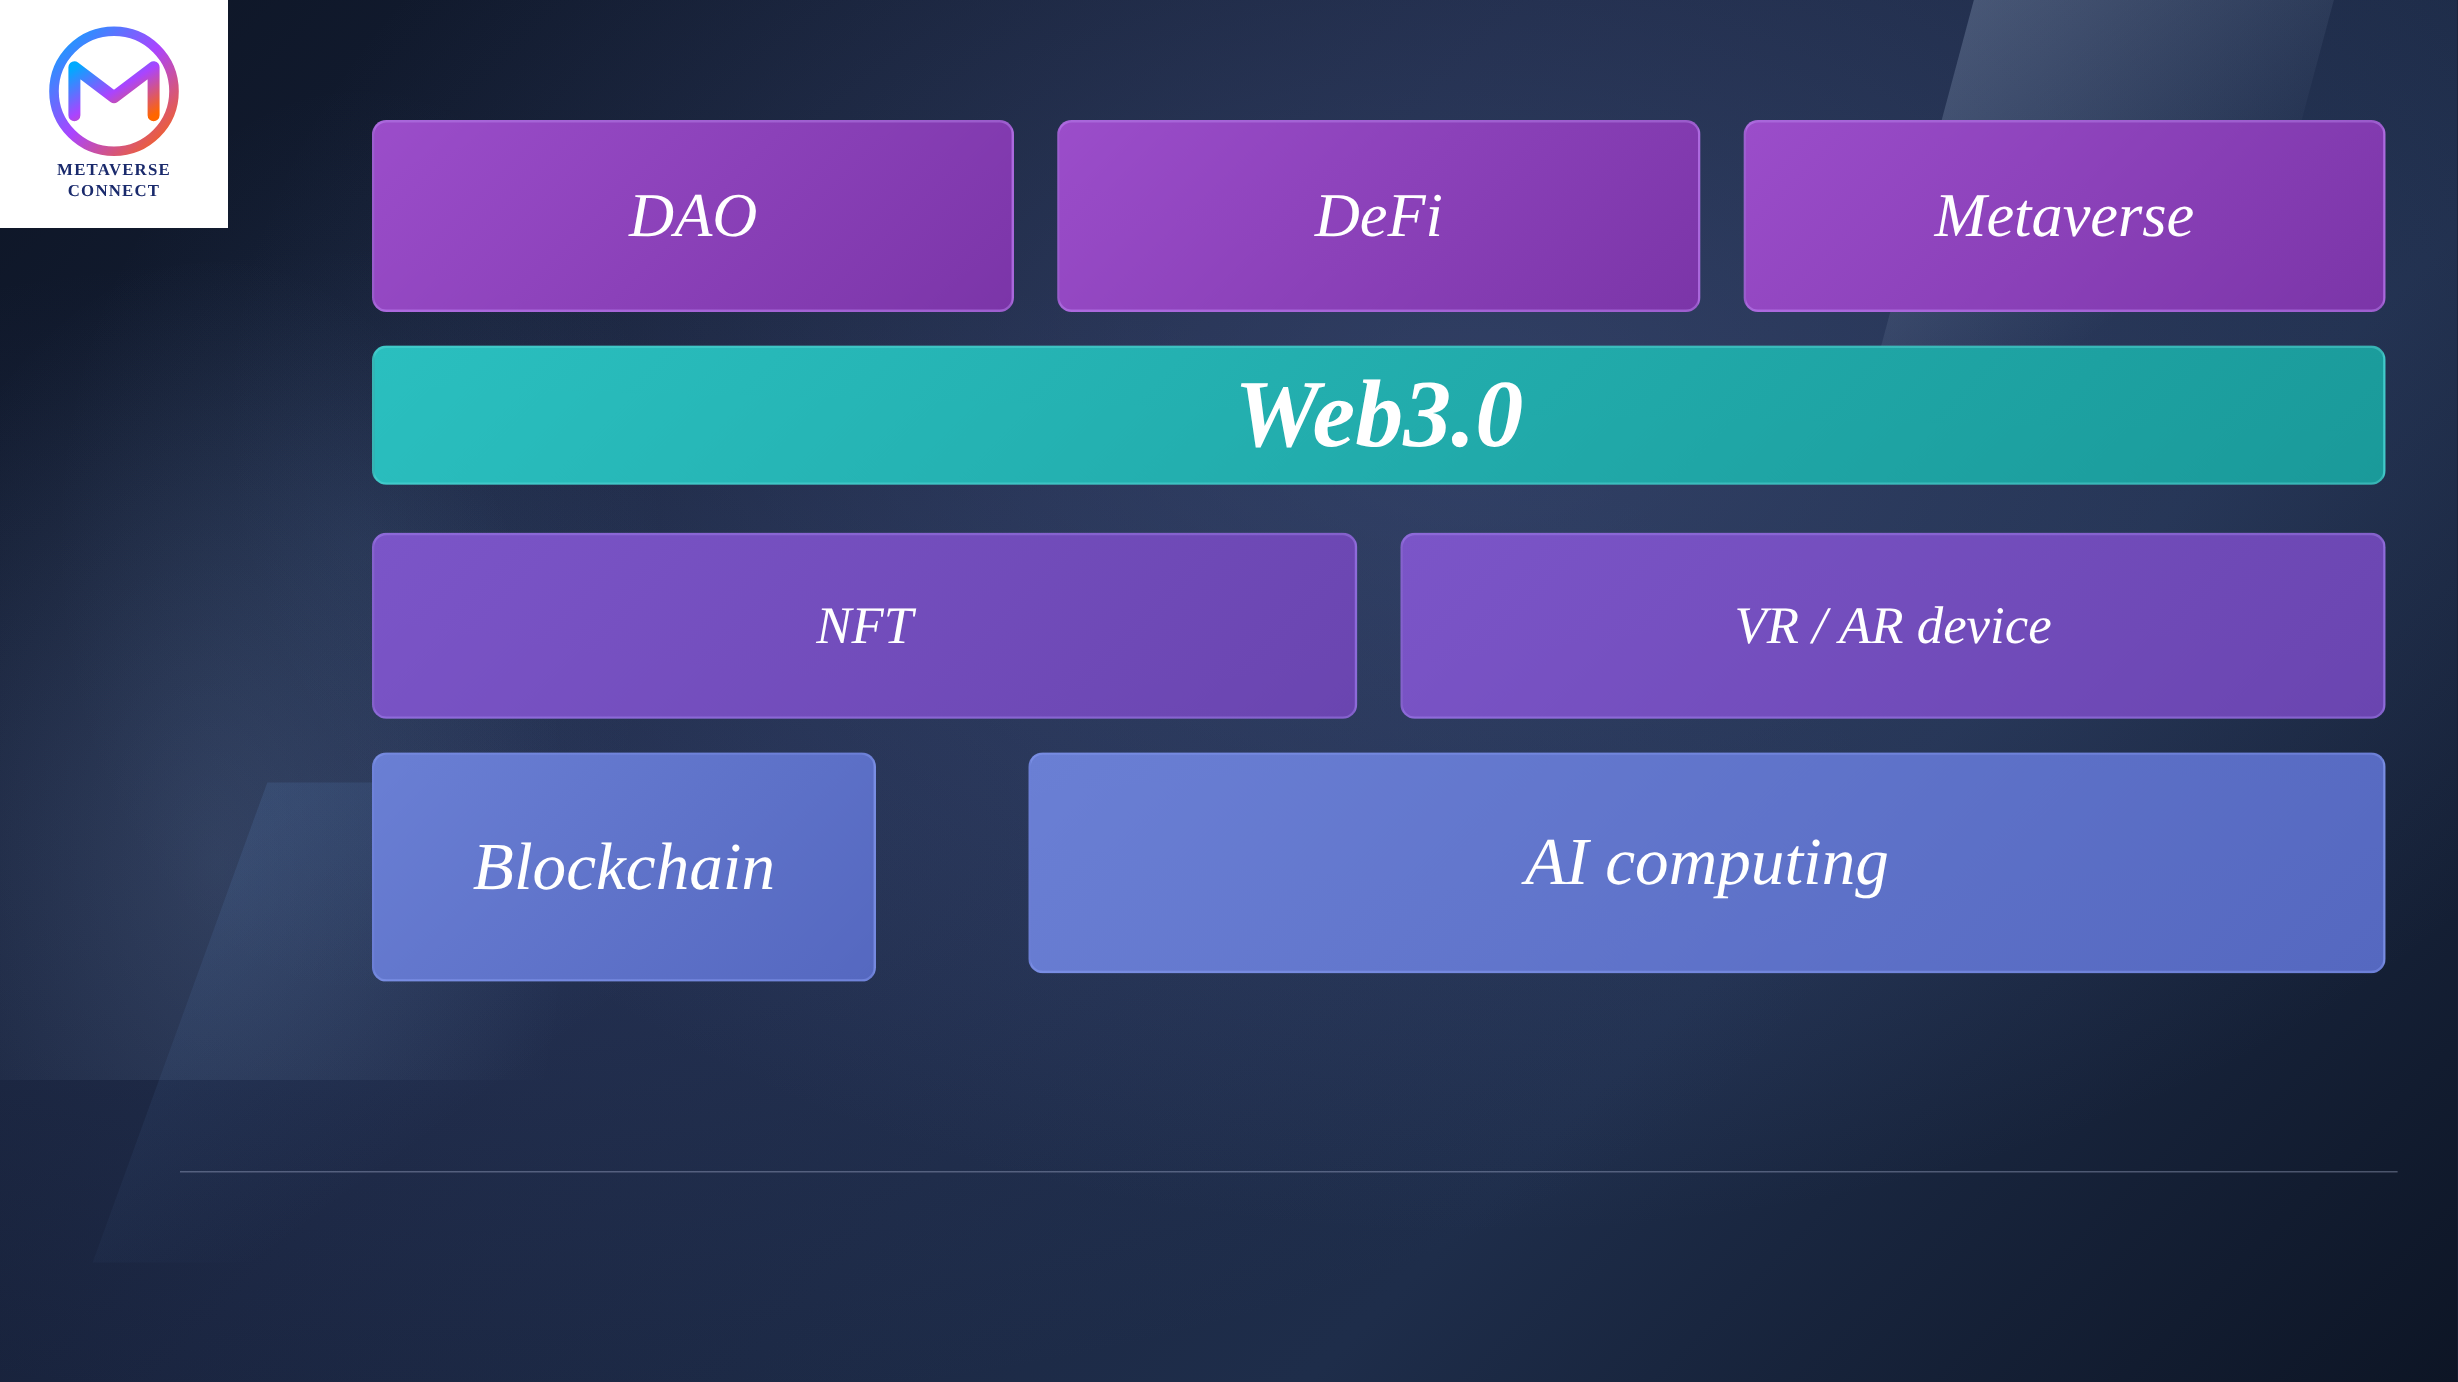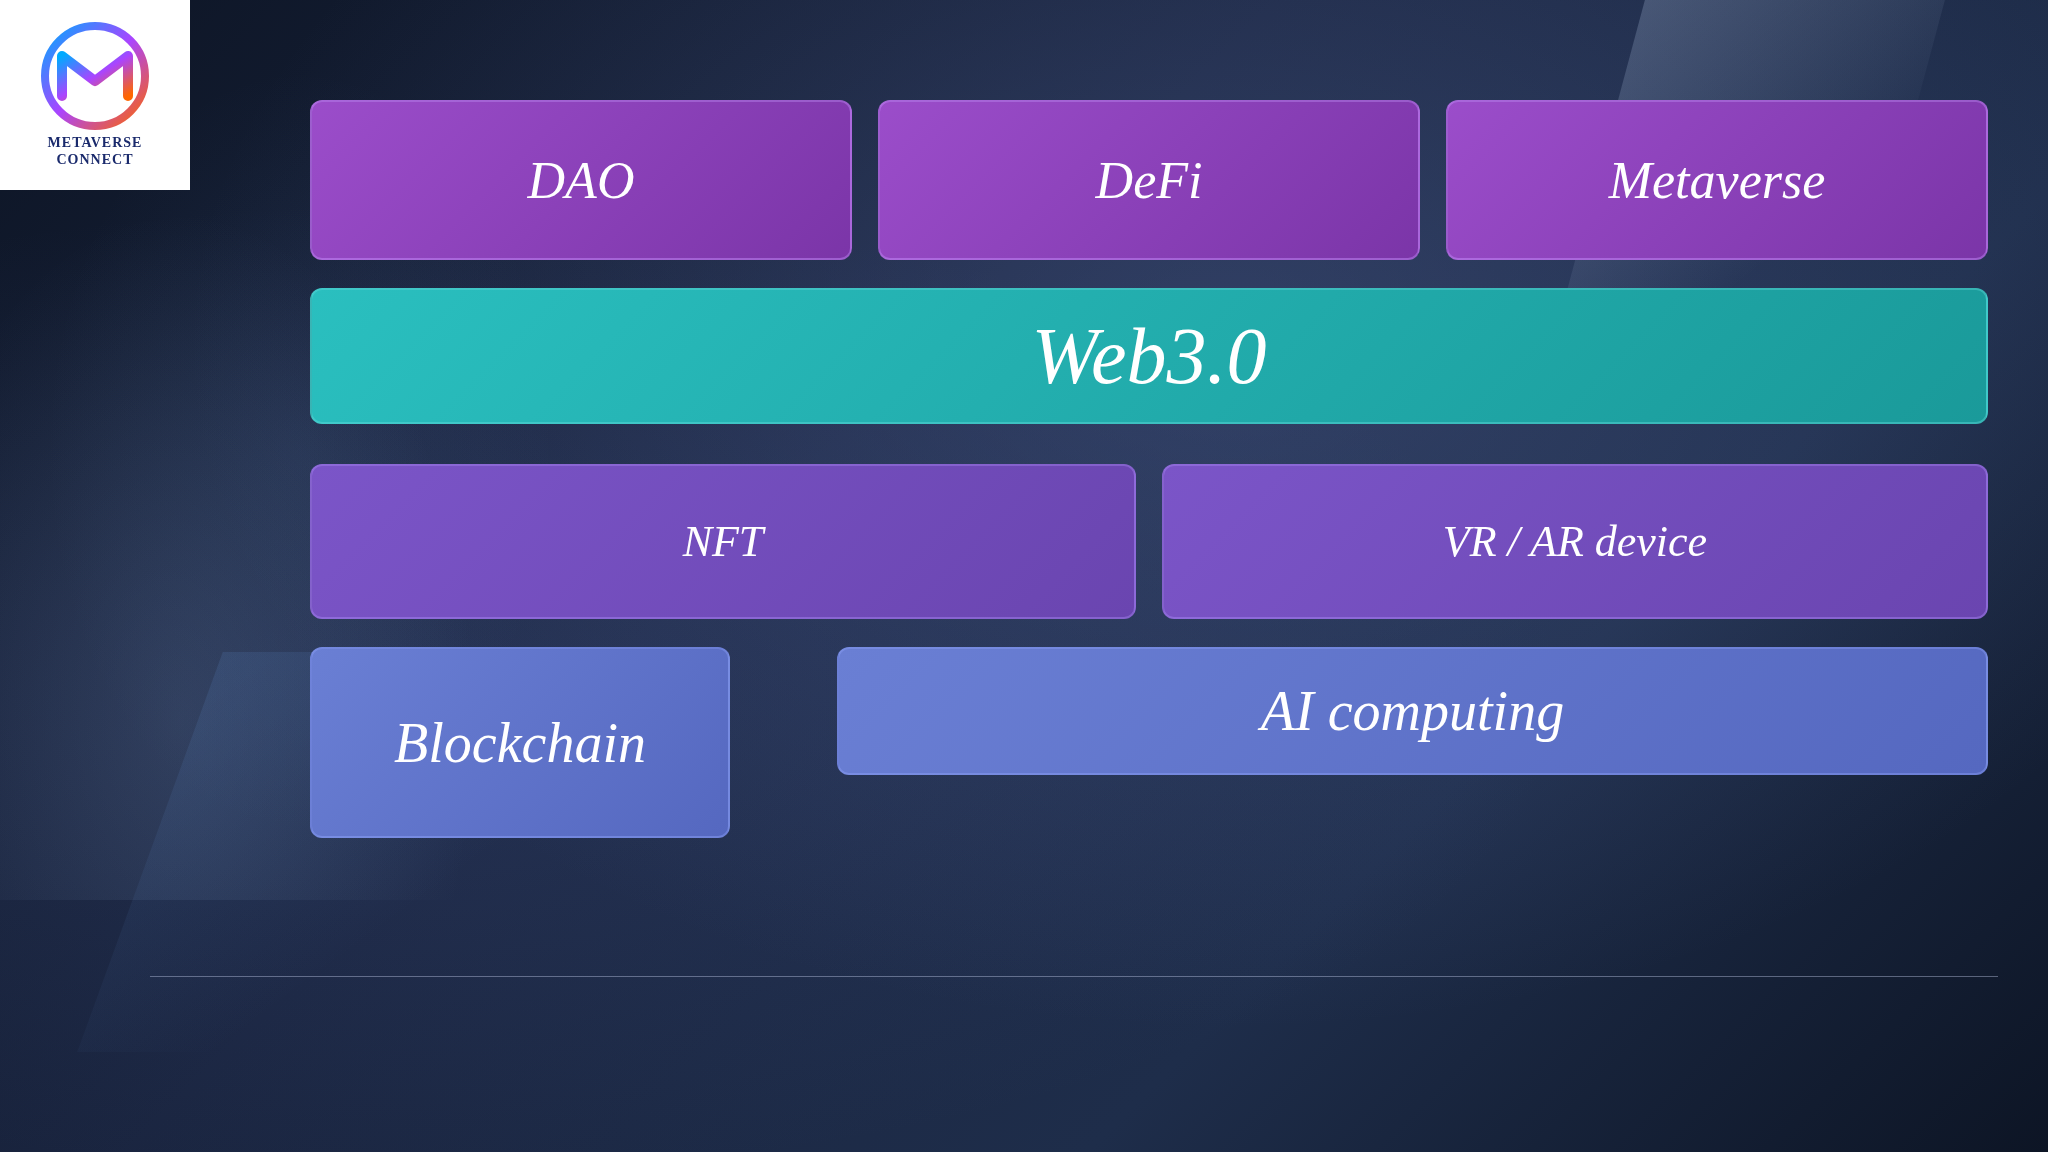--- a/index.html
+++ b/index.html
@@ -113,21 +113,21 @@
       right: 60px;
       z-index: 5;
       display: flex;
       flex-direction: column;
       gap: 28px;
     }
 
     
     .row {
       display: flex;
-      gap: 26px;
+      gap: 36px;
       align-items: stretch;
     }
 
     
     .card {
       border-radius: 12px;
       display: flex;
       align-items: center;
       justify-content: center;
       color: white;
@@ -168,42 +168,43 @@
 
     
     .row1 .card {
       flex: 1;
       height: 160px;
     }
 
     
     .row2 .card {
       flex: 1;
-      height: 136px;
+      height: 116px;
+      font-weight: bold;
     }
 
     
     .row3 .card {
       flex: 1;
       height: 155px;
     }
 
     
     .row4 .card-blockchain {
       flex: 0 0 420px;
       height: 191px;
     }
 
     .row4 .card-gap {
       flex: 0 0 55px;
     }
 
     .row4 .card-ai {
       flex: 1;
-      height: 128px;
+      height: 184px;
     }
   </style>
 </head>
 <body>
 
 <div class="bg-layer"></div>
 <div class="robot-bg"></div>
 <div class="streak1"></div>
 <div class="streak2"></div>
 <div class="bottom-line"></div>

